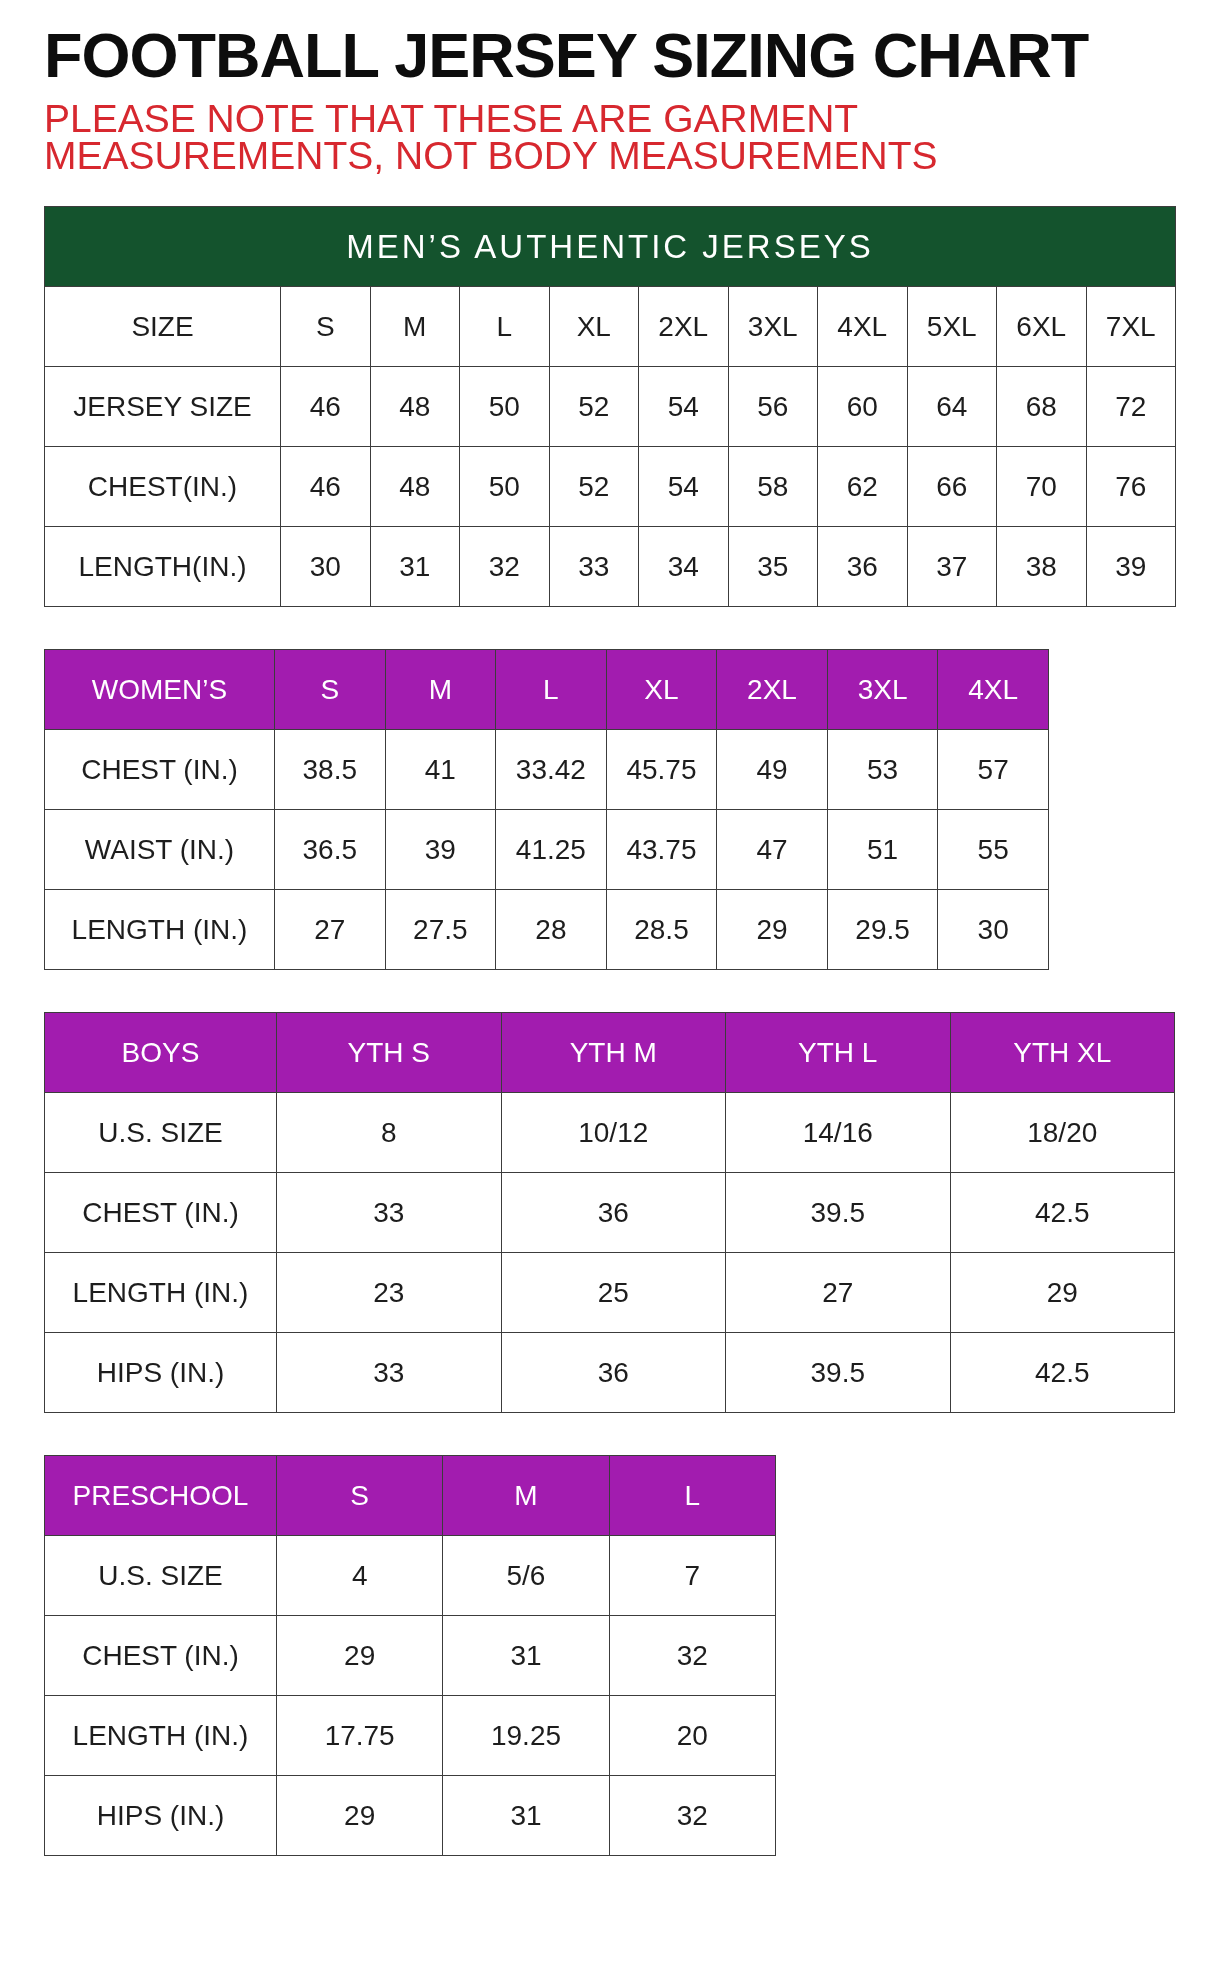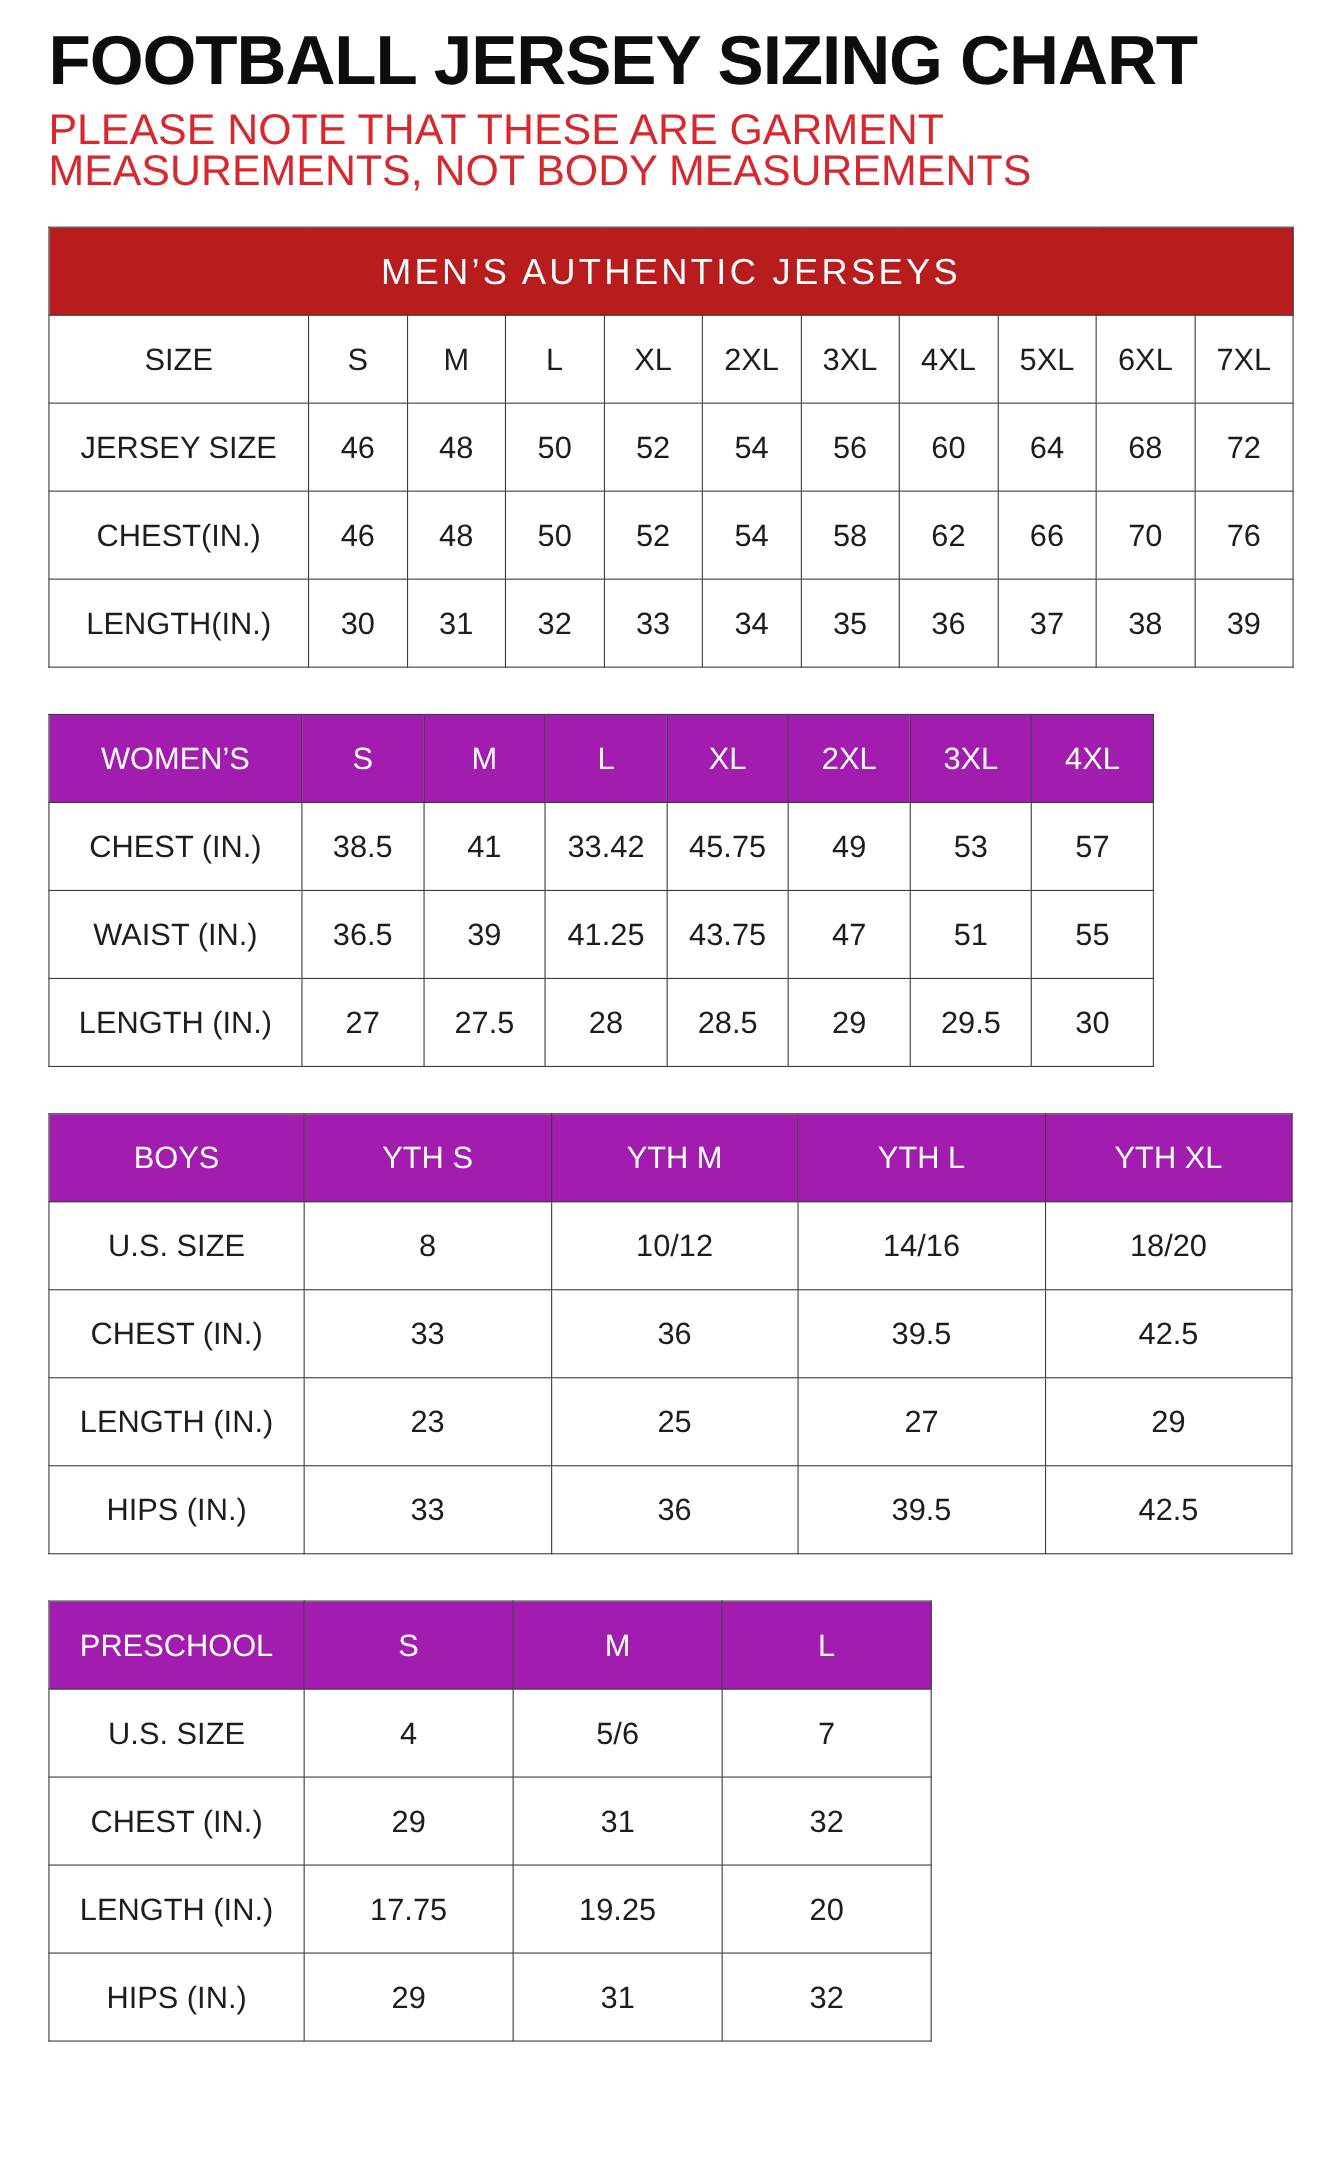--- a/index.html
+++ b/index.html
@@ -40,34 +40,34 @@
     text-align: center;
     vertical-align: middle;
     font-size: 28px;
     height: 80px;
     padding: 4px 6px;
     color: #1d1d1d;
     word-wrap: break-word;
     background: #ffffff;
   }
   .t td.banner {
-    background: #b91c1c;
+    background: #14532d;
     color: #ffffff;
     font-size: 33px;
     letter-spacing: 3px;
     height: 80px;
   }
   .t tr.head-row td {
     background: #a21caf;
     color: #ffffff;
   }
   .men   { width: 1132px; }
   .women { width: 1005px; }
   .boys  { width: 1131px; }
-  .pre   { width: 803px;  }
+  .pre   { width: 732px;  }
   .men   col.col-label { width: 236px; }
   .women col.col-label { width: 230px; }
   .boys  col.col-label { width: 232px; }
   .pre   col.col-label { width: 232px; }
 </style>
 </head>
 <body>
 
 <div class="page">
 

